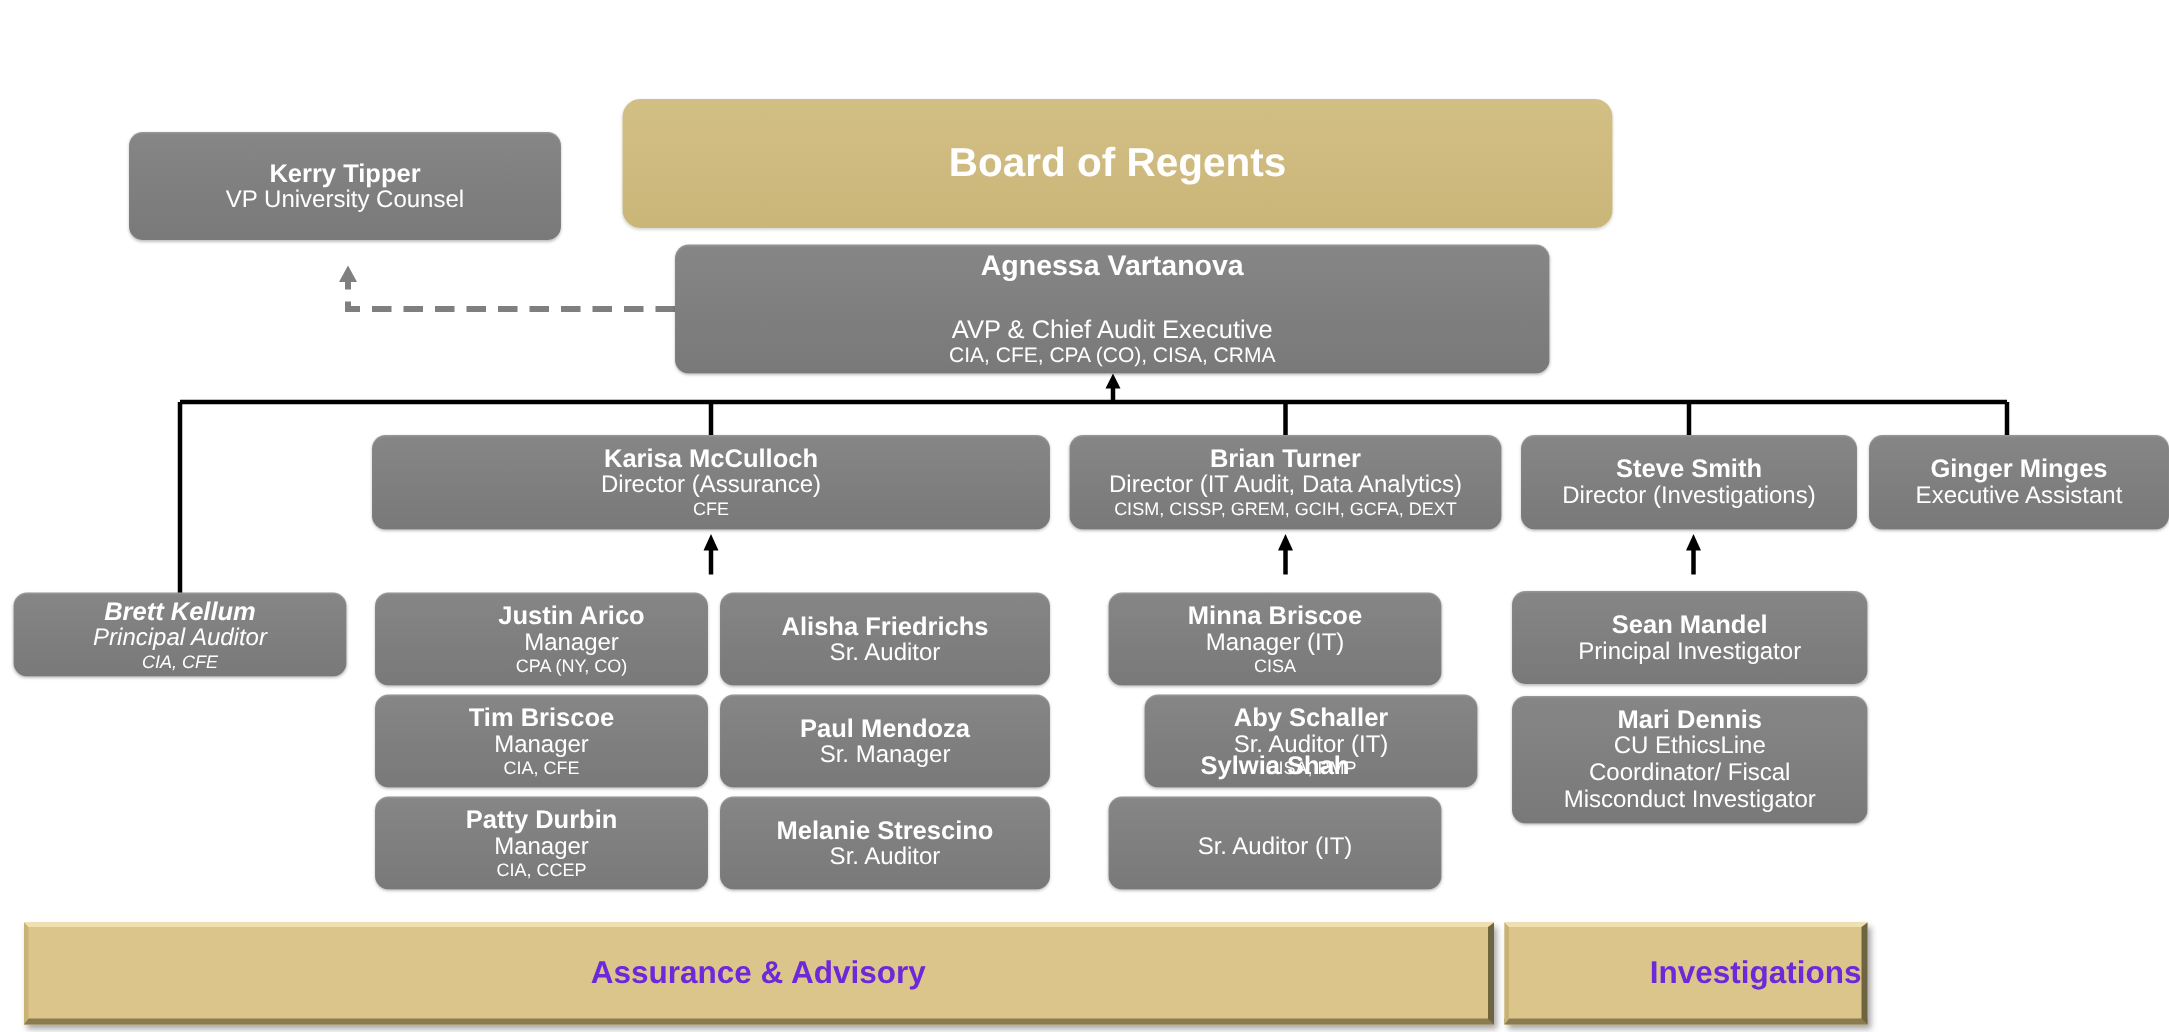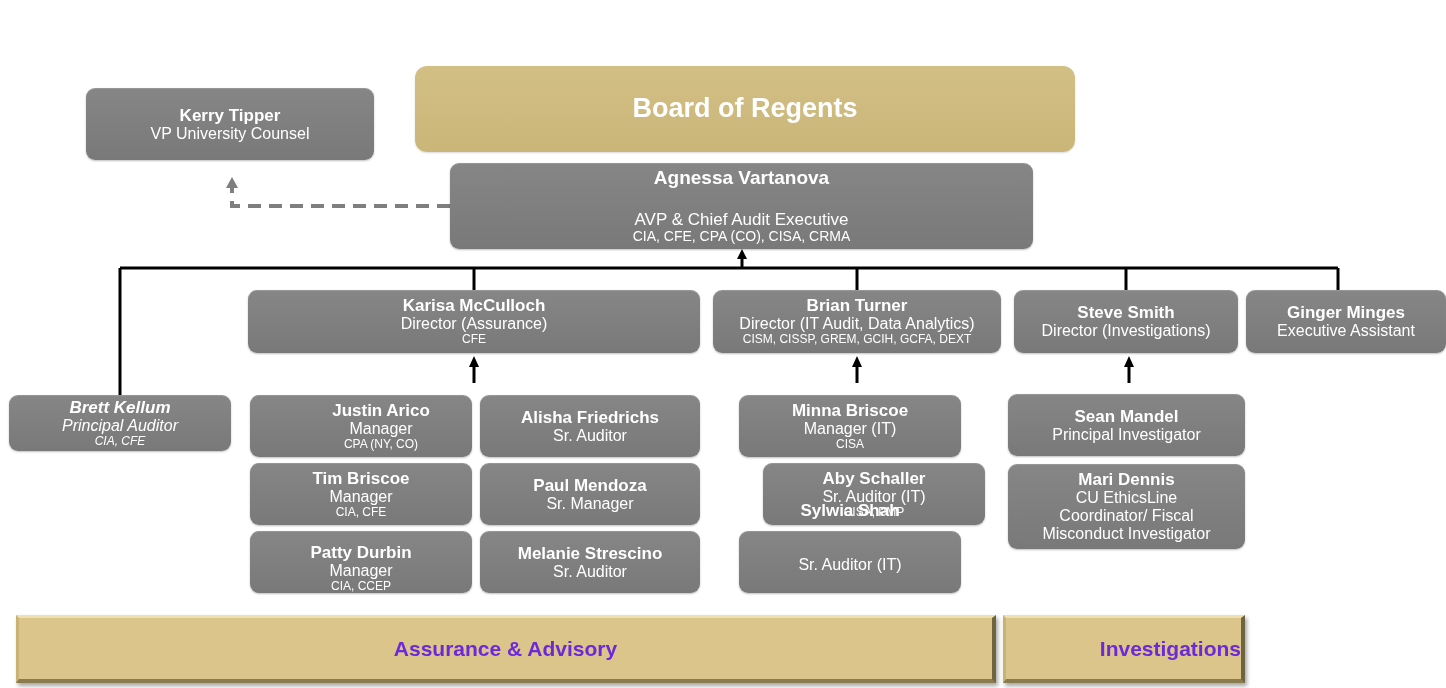--- a/index.html
+++ b/index.html
@@ -109,21 +109,21 @@
 <div class="box" style="left:250px; top:395px; width:222px; height:62px;padding-left:40px;">
   <span class="name">Justin Arico</span>
   <span class="title">Manager</span>
   <span class="cred">CPA (NY, CO)</span>
 </div>
 <div class="box" style="left:250px; top:463px; width:222px; height:62px;">
   <span class="name">Tim Briscoe</span>
   <span class="title">Manager</span>
   <span class="cred">CIA, CFE</span>
 </div>
-<div class="box" style="left:250px; top:531px; width:222px; height:62px;justify-content:flex-end;">
+<div class="box" style="left:250px; top:531px; width:222px; height:62px;">
   <span class="name">Patty Durbin</span>
   <span class="title">Manager</span>
   <span class="cred">CIA, CCEP</span>
 </div>
 <div class="box" style="left:480px; top:395px; width:220px; height:62px;">
   <span class="name">Alisha Friedrichs</span>
   <span class="title">Sr. Auditor</span>
 </div>
 <div class="box" style="left:480px; top:463px; width:220px; height:62px;">
   <span class="name">Paul Mendoza</span>

